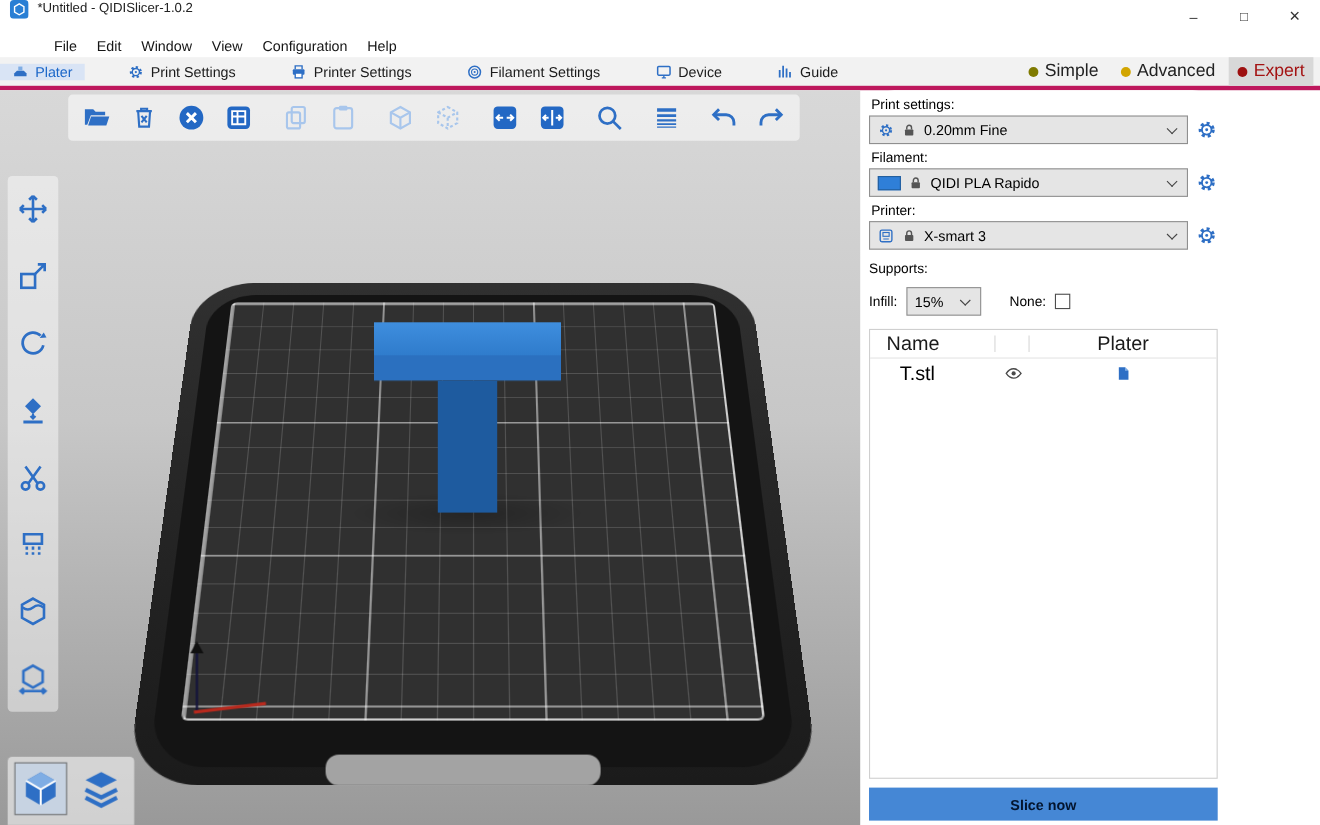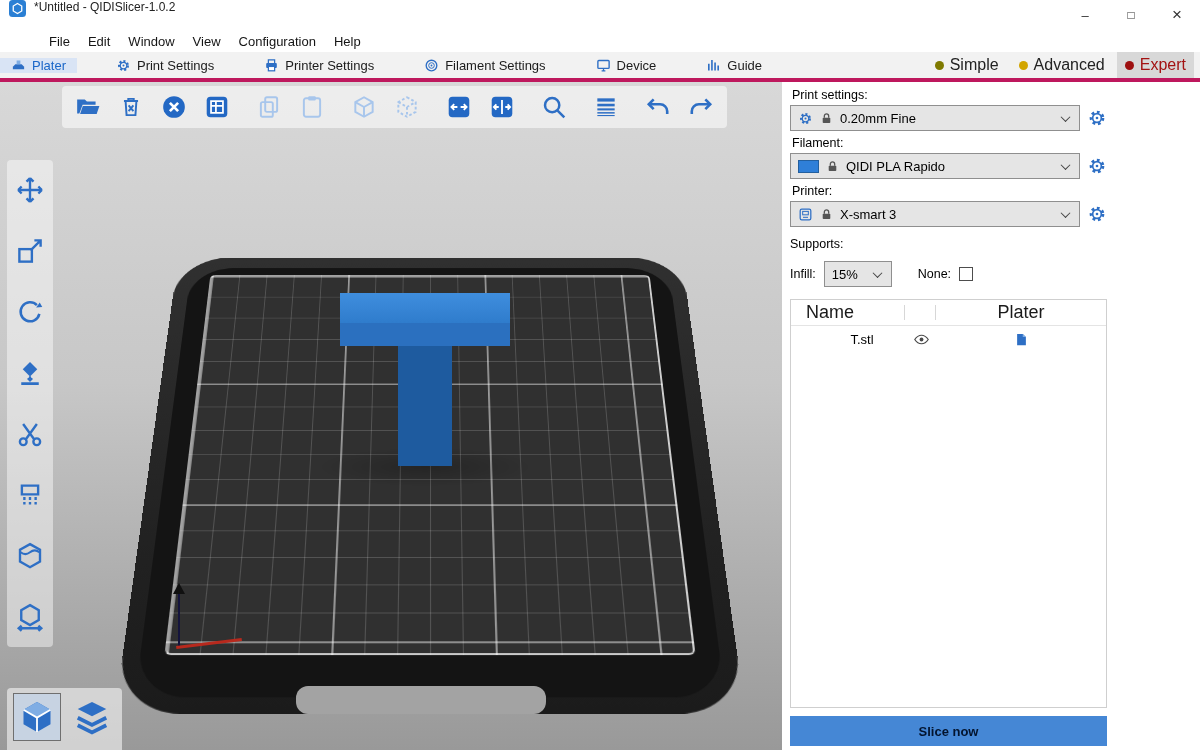--- a/index.html
+++ b/index.html
@@ -106,21 +106,21 @@
   .combo.small { flex:none; width:68px; }
   .brim-label { margin-left:18px; }
   .checkbox { appearance:none; width:14px; height:14px; border:1px solid #4d4d4d; background:#fff; margin:0; }
 
   .objlist { margin-top:12px; border:1px solid #cfcfcf; flex:1; display:flex; flex-direction:column; min-height:0; }
   .objlist-header { display:flex; align-items:center; height:26px; border-bottom:1px solid #e4e4e4; font-size:18px; color:#1a1a1a; }
   .oh-name { flex:1; padding-left:15px; }
   .oh-sep { width:1px; height:15px; background:#d7d7d7; }
   .oh-eye { width:30px; }
   .oh-editing { width:170px; text-align:center; }
-  .objrow { display:flex; align-items:center; height:27px; font-size:13px; color:#000;text-align:center; }
+  .objrow { display:flex; align-items:center; height:27px; font-size:18px; color:#000; }
   .or-name { flex:1; padding-left:27px; }
   .or-eye { width:30px; display:flex; justify-content:center; }
   .or-editing { width:170px; display:flex; justify-content:center; }
 
   .slice-btn { margin-top:8px; height:30px; width:100%; background:#4587d5; border:none;
            font-family:inherit; font-size:13px; font-weight:bold; color:#03142e; }
 </style>
 </head>
 <body>
 

